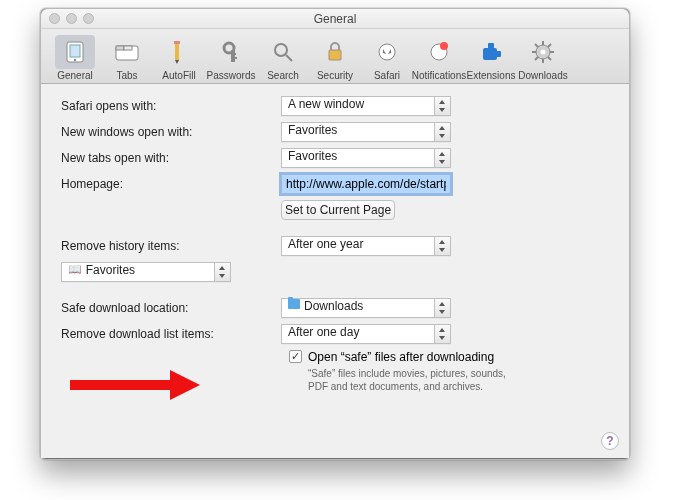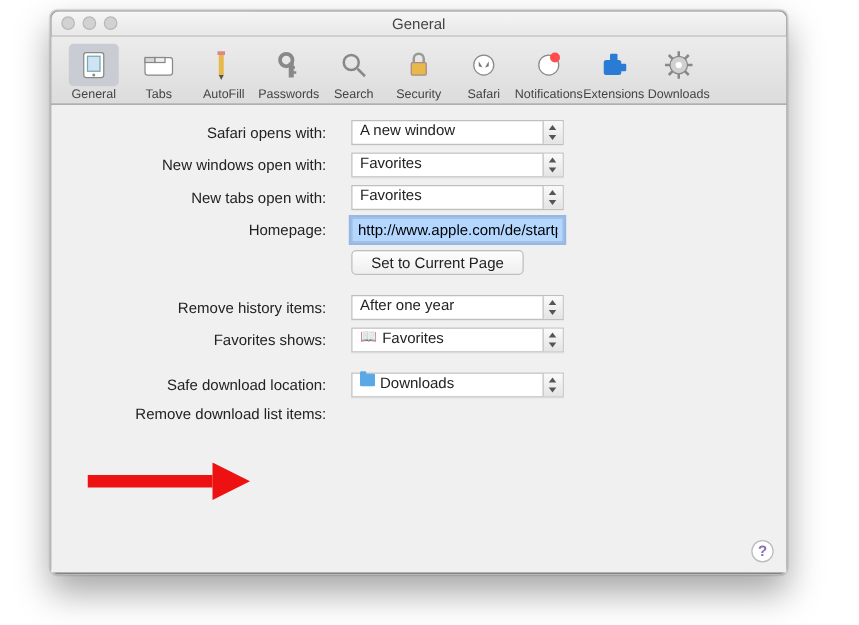--- a/index.html
+++ b/index.html
@@ -73,22 +73,22 @@
     height: calc(100% - 76px);
     position: relative;
   }
   .row {
     display: flex;
     align-items: center;
     margin-bottom: 6px;
   }
   .row .lbl {
     width: 220px;
-    text-align: right;
-    padding-right: 20px;
+    text-align: left;
+    padding-right: 8px;
     color: #222;
   }
   .select {
     width: 170px;
     height: 20px;
     background: #fff;
     border: 1px solid #bfbfbf;
     border-radius: 0;
     display: flex;
     align-items: flex-start;
@@ -123,21 +123,21 @@
     padding: 0 4px;
     font-size: 12px;
     color: #000;
   }
   .textinput.selected {
     background: #b4d7ff;
     box-shadow: 0 0 0 2px rgba(88,149,220,0.6);
   }
   .btn {
     height: 20px;
-    padding: 0 15px;
+    padding: 0 3px;
     background: linear-gradient(#fdfdfd,#efefef);
     border: 1px solid #bfbfbf;
     border-radius: 4px;
     font-size: 12px;
     color: #222;
     display: inline-flex; align-items: center;
   }
   .gap { height: 10px; }
   .book-icon { color:#777; margin-right:4px; font-size:11px; }
   .folder-icon {
@@ -348,21 +348,20 @@
       <div class="select">
         <span>After one year</span>
         <div class="stepper">
             <span class="caret-up"></span>
             <span class="caret-down"></span>
           </div>
       </div>
     </div>
 
     <div class="row">
-      <div class="lbl">Favorites shows:</div>
       <div class="select">
         <span class="book-icon">📖</span>
         <span>Favorites</span>
         <div class="stepper">
             <span class="caret-up"></span>
             <span class="caret-down"></span>
           </div>
       </div>
     </div>
 
@@ -376,22 +375,36 @@
         <span>Downloads</span>
         <div class="stepper">
             <span class="caret-up"></span>
             <span class="caret-down"></span>
           </div>
       </div>
     </div>
 
     <div class="row">
       <div class="lbl">Remove download list items:</div>
-    </div>
-
+      <div class="select">
+        <span>After one day</span>
+        <div class="stepper">
+            <span class="caret-up"></span>
+            <span class="caret-down"></span>
+          </div>
+      </div>
+    </div>
+
+    <div class="safe-block">
+      <span class="checkbox checked"></span>
+      <div class="safe-text">
+        <div>Open “safe” files after downloading</div>
+        <div class="safe-desc">“Safe” files include movies, pictures, sounds, PDF and text documents, and archives.</div>
+      </div>
+    </div>
 
     <div class="help">?</div>
   </div>
 </div>
 
 <svg class="arrow" viewBox="0 0 130 30">
   <line x1="0" y1="15" x2="100" y2="15" stroke="#e11" stroke-width="10"></line>
   <polygon points="100,0 130,15 100,30" fill="#e11"></polygon>
 </svg>
 

